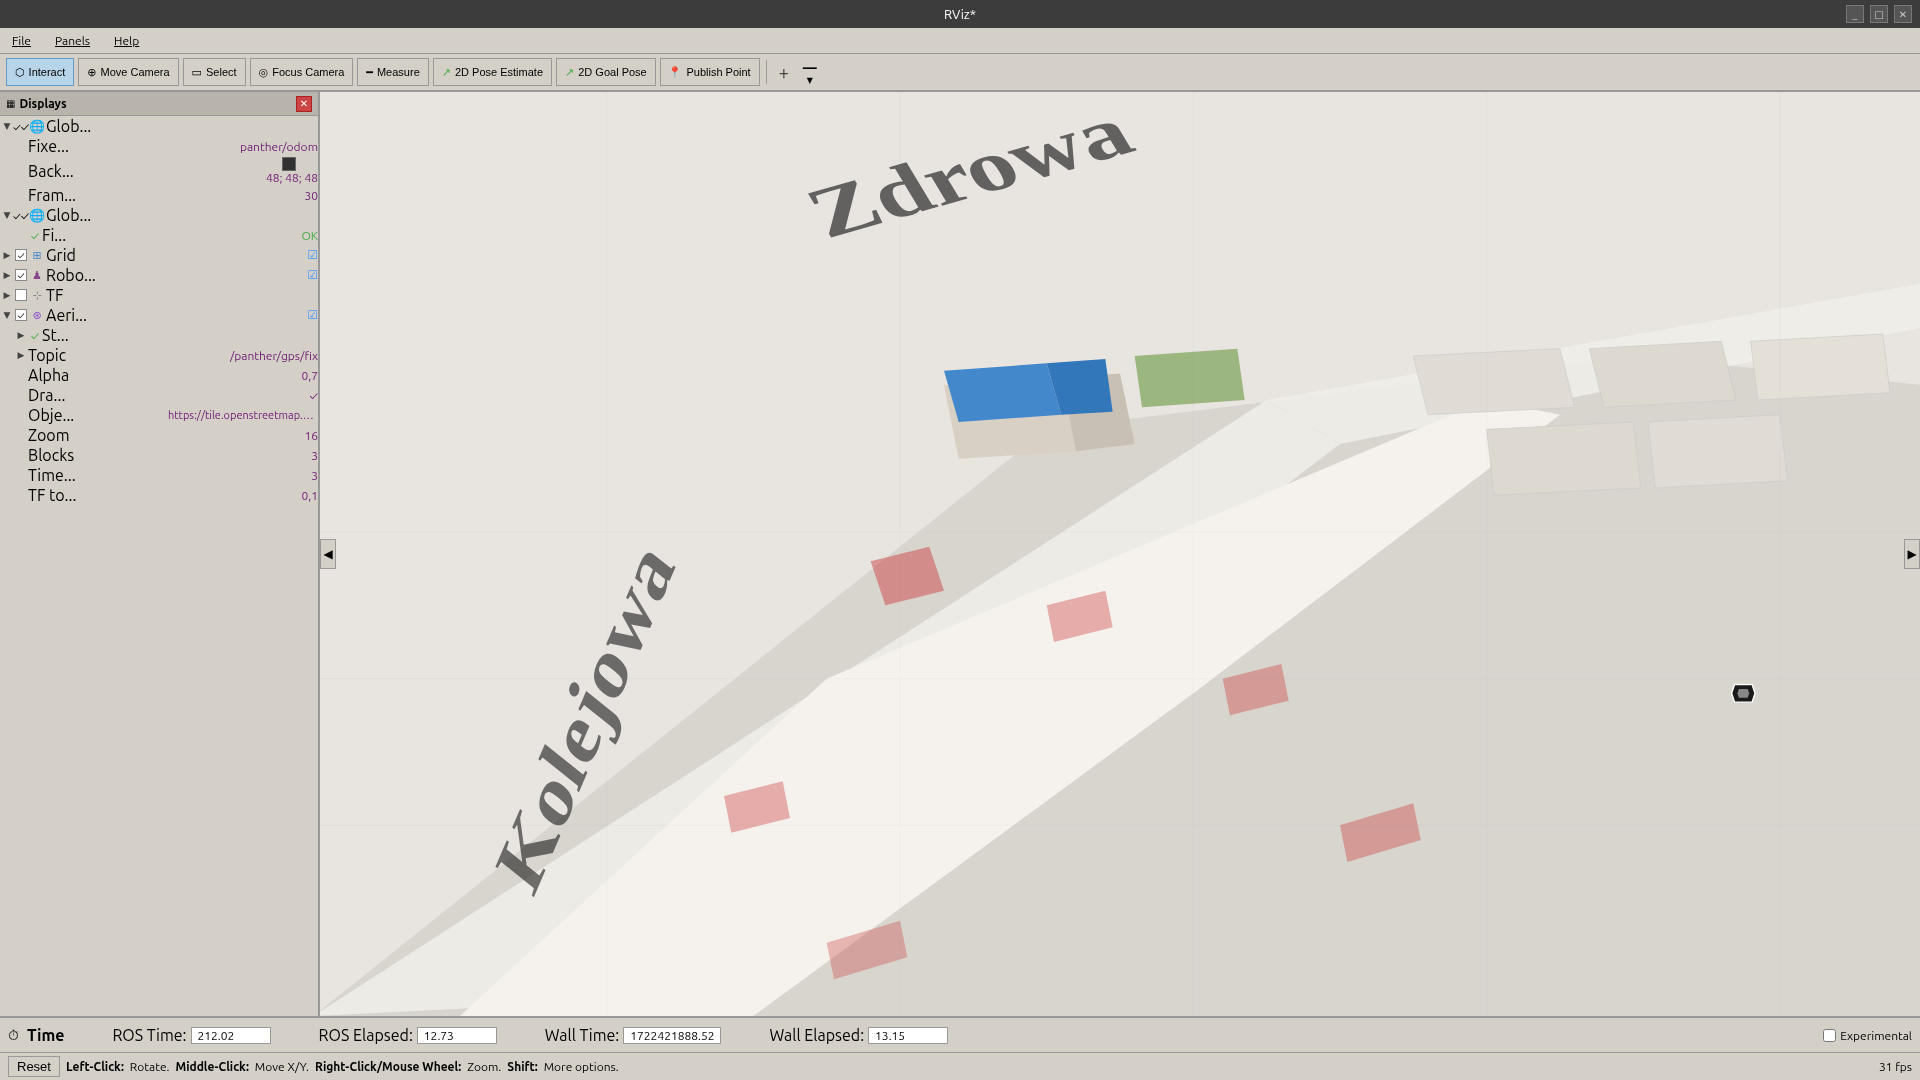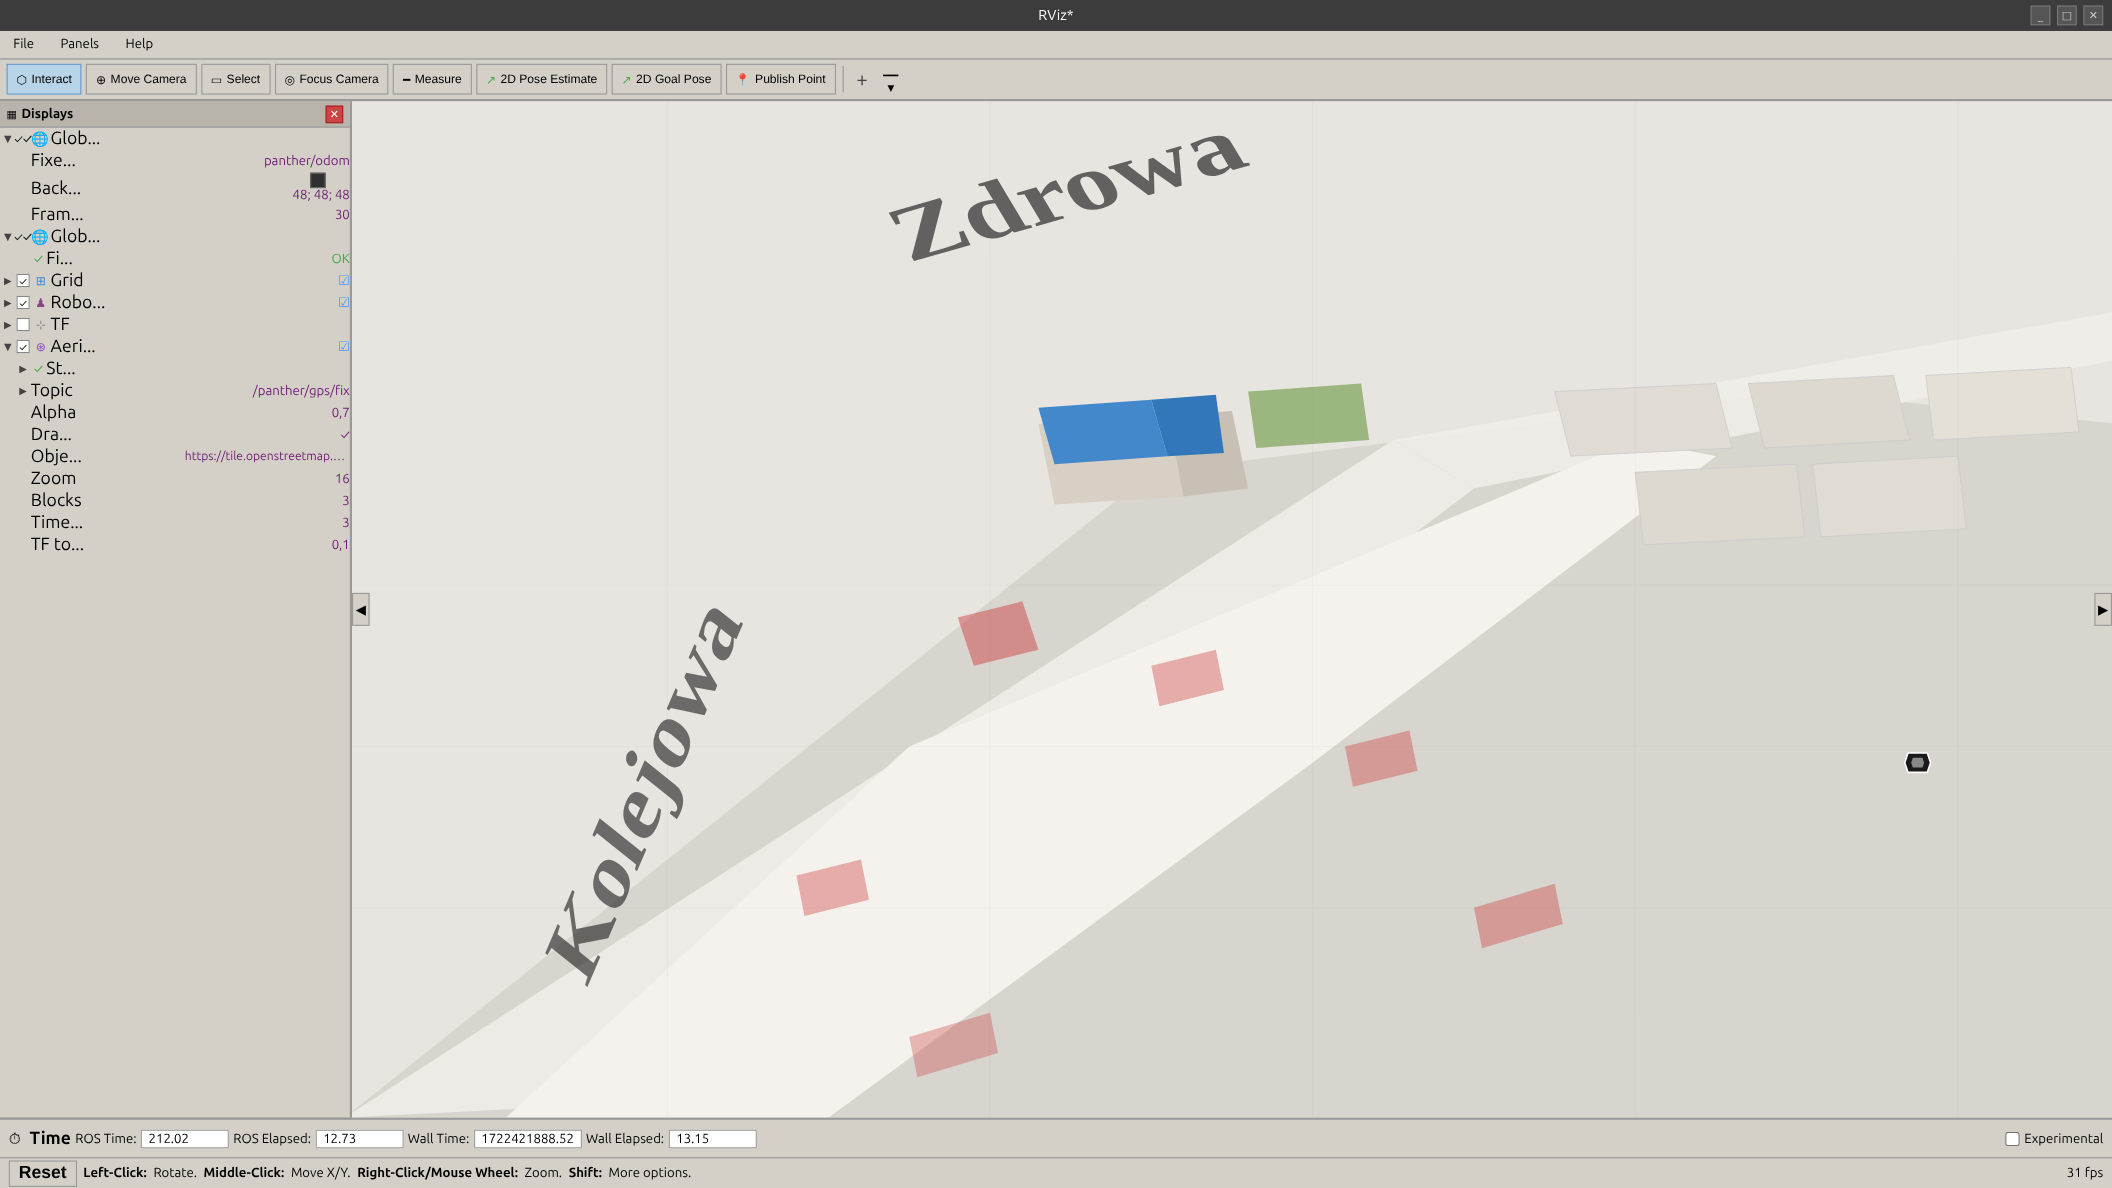--- a/index.html
+++ b/index.html
@@ -9,21 +9,21 @@
     #titlebar {
       width: 100%; height: 28px; background: #3c3c3c; display: flex; align-items: center; justify-content: center; color: #fff; font-size: 13px; position: relative;
     }
     #titlebar .win-controls { position: absolute; right: 8px; display: flex; gap: 6px; }
     #titlebar .win-btn { width: 18px; height: 18px; background: #555; border: 1px solid #777; display: flex; align-items: center; justify-content: center; color: #ccc; font-size: 10px; cursor: pointer; }
 
     
     #menubar {
       width: 100%; height: 26px; background: #d4d0c8; display: flex; align-items: center; padding: 0 8px; gap: 16px; border-bottom: 1px solid #999;
     }
-    #menubar span { font-size: 12px; cursor: pointer; padding: 2px 4px; }
+    #menubar span { font-size: 12px; cursor: pointer; padding: 2px 4px; text-decoration: underline; }
 
     
     #toolbar {
       width: 100%; height: 38px; background: #d4d0c8; display: flex; align-items: center; padding: 0 6px; gap: 4px; border-bottom: 2px solid #999;
     }
     .toolbar-btn {
       height: 28px; padding: 2px 8px; background: #d4d0c8; border: 1px solid #999; display: flex; align-items: center; gap: 4px; cursor: pointer; font-size: 11px; white-space: nowrap;
     }
     .toolbar-btn.active { background: #b8d4e8; border-color: #6699cc; }
     .toolbar-sep { width: 1px; height: 24px; background: #999; margin: 0 2px; }
@@ -72,29 +72,29 @@
     .side-arrow-right {
       position: absolute; right: 0; top: 50%; transform: translateY(-50%);
       width: 16px; height: 30px; background: #d4d0c8; border: 1px solid #999; display: flex; align-items: center; justify-content: center; cursor: pointer; z-index: 10;
     }
     #time-bar {
       height: 36px; background: #d4d0c8; border-top: 2px solid #999; display: flex; align-items: center; padding: 0 8px; gap: 4px;
     }
     .time-clock-icon { font-size: 14px; margin-right: 4px; }
     .time-label { font-size: 16px; font-weight: bold; }
     .time-field-group { display: flex; align-items: center; gap: 4px; }
-    .time-field-label { font-size: 12px; }
+    .time-field-label { font-size: 16px; margin-left: 44px; }
     .time-field-value { background: #fff; border: 1px solid #999; padding: 1px 6px; font-size: 12px; min-width: 80px; }
     .experimental-cb { display: flex; align-items: center; gap: 4px; margin-left: auto; font-size: 12px; }
 
     #status-bar {
       height: 28px; background: #d4d0c8; border-top: 1px solid #999; display: flex; align-items: center; padding: 0 8px; gap: 6px; font-size: 12px;
     }
     .status-reset-btn {
-      padding: 2px 8px; background: #d4d0c8; border: 1px solid #999; font-size: 16px; cursor: pointer; font-weight: bold;
+      padding: 2px 8px; background: #d4d0c8; border: 1px solid #999; font-size: 13px; cursor: pointer;
     }
 
     #displays-buttons {
       height: 36px; background: #d4d0c8; border-top: 2px solid #999; display: flex; align-items: center; padding: 0 6px; gap: 6px;
     }
     .disp-btn { padding: 3px 12px; background: #d4d0c8; border: 1px solid #999; font-size: 12px; cursor: pointer; }
 
     
     .cb-checked::before { content: '✓'; color: #000; font-size: 11px; }
     .cb-empty { width: 12px; height: 12px; border: 1px solid #888; display: inline-block; background: #fff; }

